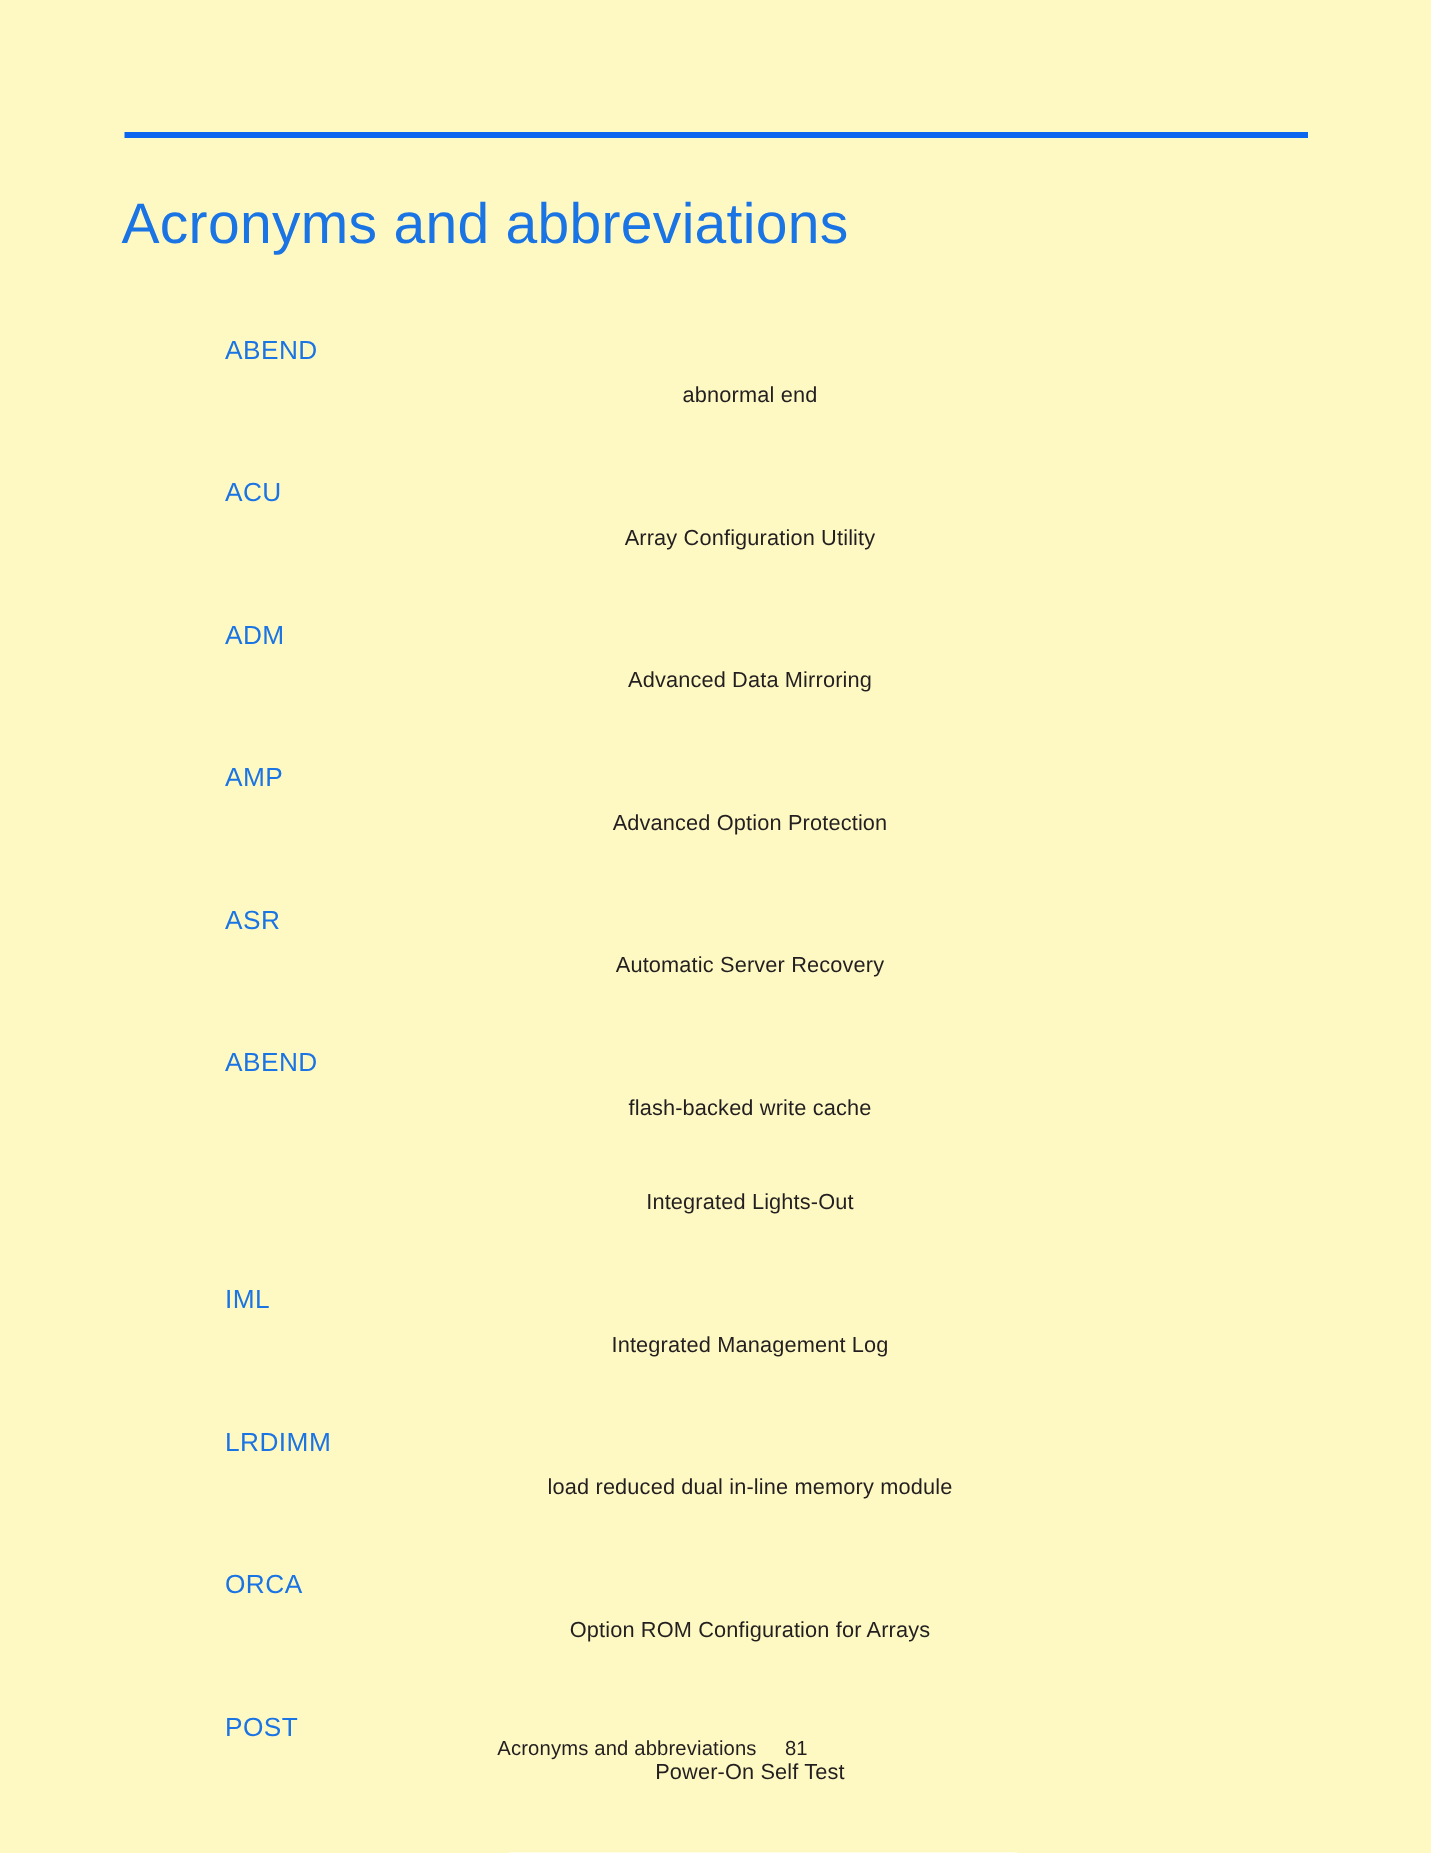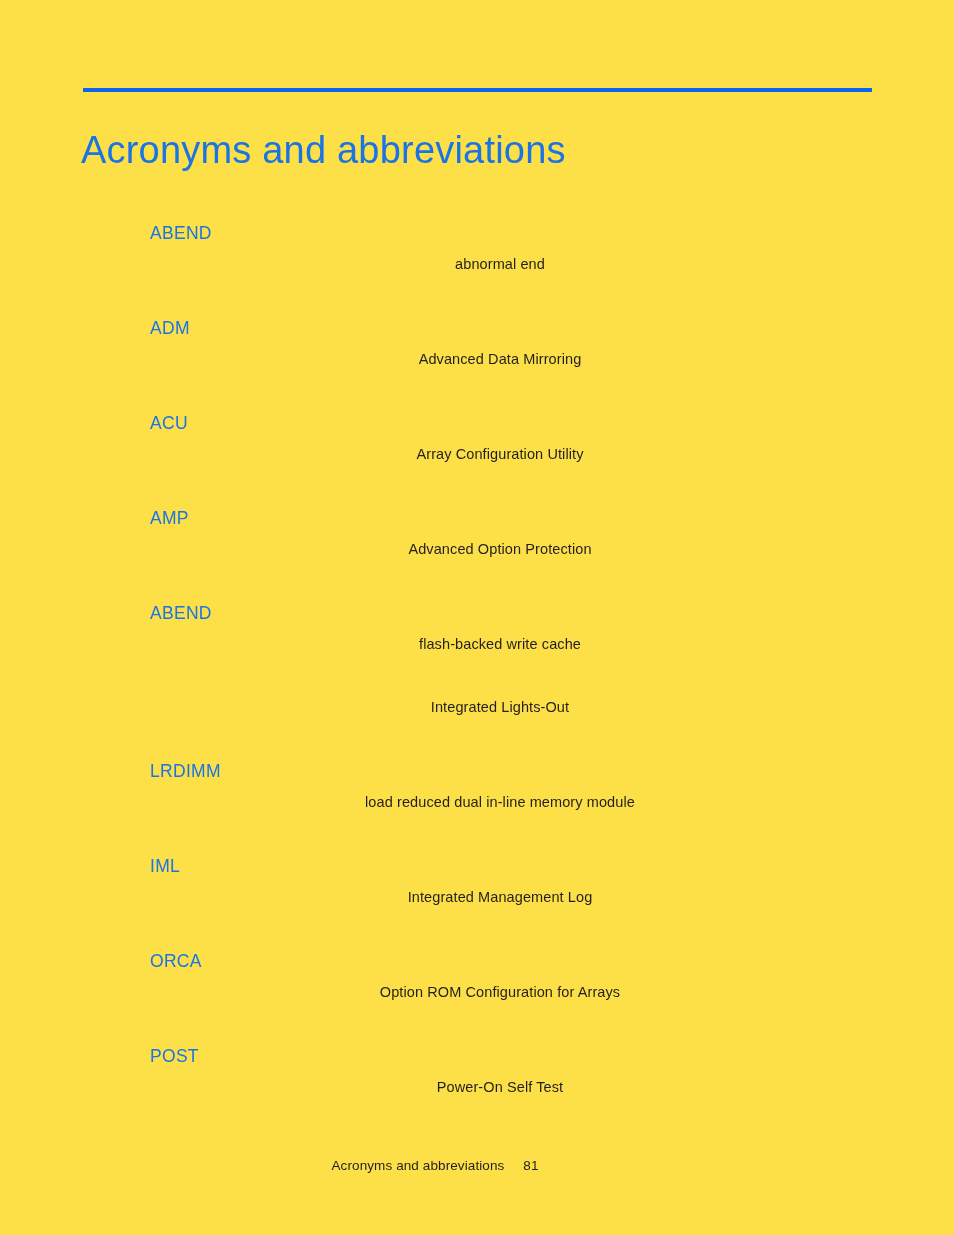--- a/index.html
+++ b/index.html
@@ -11,21 +11,21 @@
     width: 954px;
     height: 1235px;
     position: relative;
     font-family: "Liberation Sans", sans-serif;
     -webkit-font-smoothing: antialiased;
   }
 
   .page {
     position: absolute;
     inset: 0;
-    background: #fde047;
+    background: #fef9c3;
   }
 
   
   .title-rule {
     position: absolute;
     left: 83px;
     top: 88px;
     width: 789px;
     height: 4px;
     background: #0b65ee;
@@ -106,52 +106,56 @@
   <h1 class="page-title">Acronyms and abbreviations</h1>
 
   <div class="glossary">
 
     <div class="entry">
       <div class="entry-term">ABEND</div>
       <div class="entry-def">abnormal end</div>
     </div>
 
     <div class="entry">
-      <div class="entry-term">ADM</div>
-      <div class="entry-def">Advanced Data Mirroring</div>
+      <div class="entry-term">ACU</div>
+      <div class="entry-def">Array Configuration Utility</div>
     </div>
 
     <div class="entry">
-      <div class="entry-term">ACU</div>
-      <div class="entry-def">Array Configuration Utility</div>
+      <div class="entry-term">ADM</div>
+      <div class="entry-def">Advanced Data Mirroring</div>
     </div>
 
     <div class="entry">
       <div class="entry-term">AMP</div>
       <div class="entry-def">Advanced Option Protection</div>
     </div>
 
+    <div class="entry">
+      <div class="entry-term">ASR</div>
+      <div class="entry-def">Automatic Server Recovery</div>
+    </div>
 
     <div class="entry">
       <div class="entry-term">ABEND</div>
       <div class="entry-def">flash-backed write cache</div>
     </div>
 
     <div class="entry">
       <div class="entry-def">Integrated Lights-Out</div>
     </div>
 
     <div class="entry">
-      <div class="entry-term">LRDIMM</div>
-      <div class="entry-def">load reduced dual in-line memory module</div>
+      <div class="entry-term">IML</div>
+      <div class="entry-def">Integrated Management Log</div>
     </div>
 
     <div class="entry">
-      <div class="entry-term">IML</div>
-      <div class="entry-def">Integrated Management Log</div>
+      <div class="entry-term">LRDIMM</div>
+      <div class="entry-def">load reduced dual in-line memory module</div>
     </div>
 
     <div class="entry">
       <div class="entry-term">ORCA</div>
       <div class="entry-def">Option ROM Configuration for Arrays</div>
     </div>
 
     <div class="entry">
       <div class="entry-term">POST</div>
       <div class="entry-def">Power-On Self Test</div>

